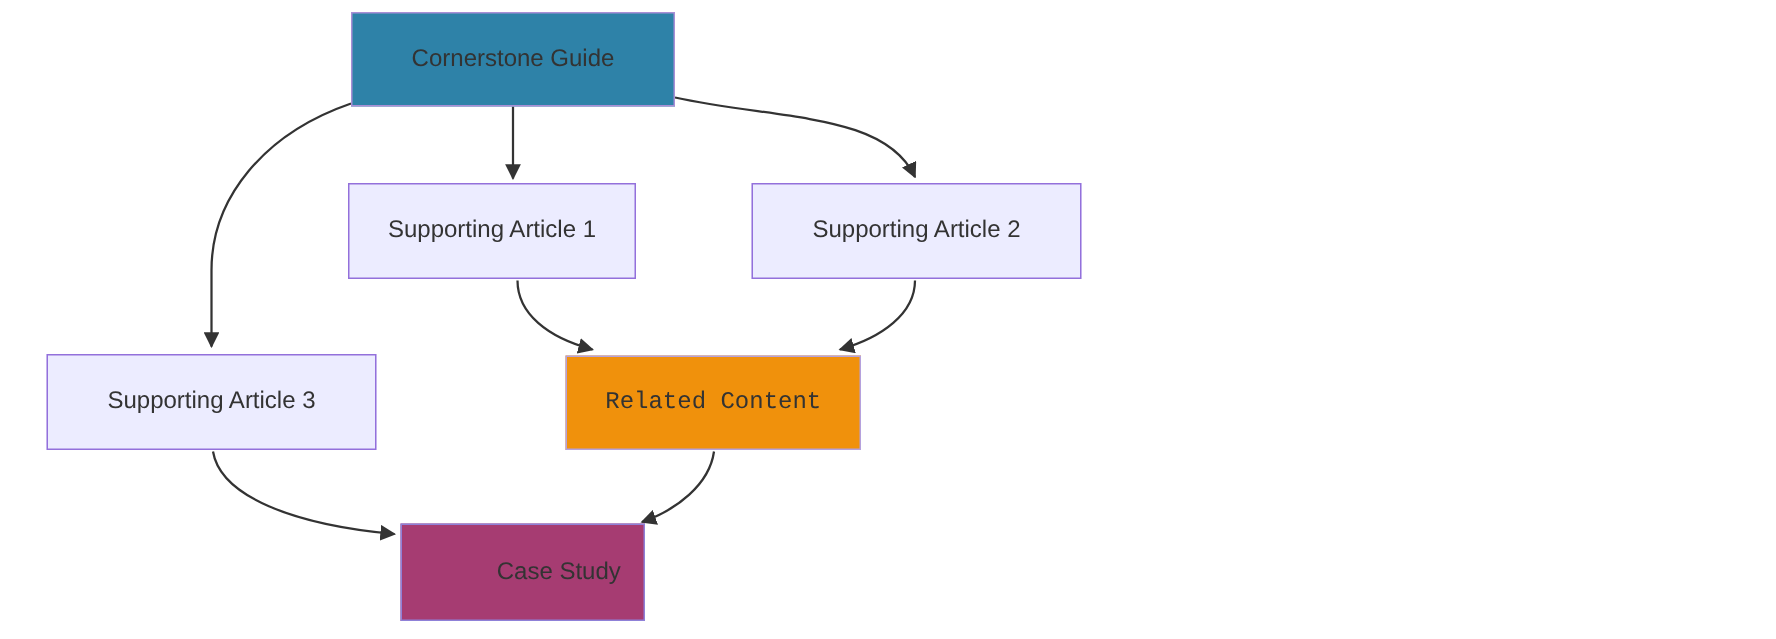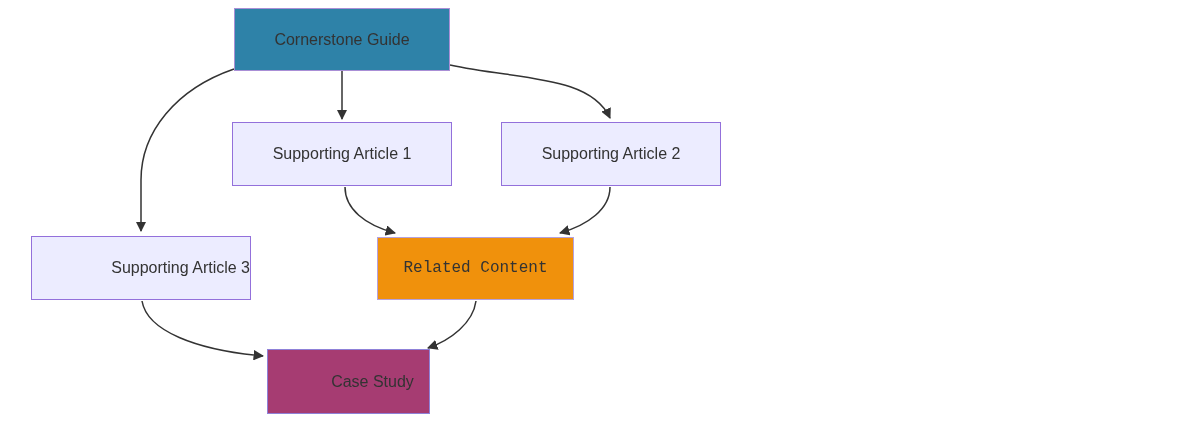--- a/index.html
+++ b/index.html
@@ -33,21 +33,21 @@
     border: 1px solid;
     display: flex;
     align-items: center;
     justify-content: center;
     font-size: 16px;
     text-align: center;
     line-height: 1.2;
   }
   
   #node-cornerstone { left: 210px; top: 8px;   width: 216px; height: 63px; }
-  #node-sa1        { left: 208px; top: 122px; width: 220px; height: 64px; }
+  #node-sa1        { left: 208px; top: 122px; width: 192px; height: 64px; }
   #node-sa2        { left: 477px; top: 122px; width: 220px; height: 64px; text-align: right; }
   #node-sa3        { left: 7px;   top: 236px; width: 220px; height: 64px; }
   #node-related    { left: 353px; top: 237px; width: 197px; height: 63px; }
   #node-case       { left: 243px; top: 349px; width: 163px; height: 65px; padding-left: 48px; }
 </style>
 </head>
 <body style="background: rgb(255, 255, 255);">
 
 <div id="diagram">
 
@@ -71,21 +71,21 @@
   </div>
 
   <div class="node" id="node-sa1" style="background: rgb(236, 236, 255); border-color: rgb(147, 112, 219); color: rgb(51, 51, 51);">
     <span>Supporting Article 1</span>
   </div>
 
   <div class="node" id="node-sa2" style="background: rgb(236, 236, 255); border-color: rgb(147, 112, 219); color: rgb(51, 51, 51);">
     <span>Supporting Article 2</span>
   </div>
 
-  <div class="node" id="node-sa3" style="background: rgb(236, 236, 255); border-color: rgb(147, 112, 219); color: rgb(51, 51, 51); justify-content: flex-end;">
+  <div class="node" id="node-sa3" style="background: rgb(236, 236, 255); border-color: rgb(147, 112, 219); color: rgb(51, 51, 51);">
     <span>Supporting Article 3</span>
   </div>
 
   <div class="node" id="node-related" style="background: rgb(240, 145, 12); border-color: rgb(181, 161, 221); color: rgb(51, 51, 51); font-family: Liberation Mono, monospace;">
     <span>Related Content</span>
   </div>
 
   <div class="node" id="node-case" style="background: rgb(166, 60, 114); border-color: rgb(143, 129, 216); color: rgb(51, 51, 51);">
     <span>Case Study</span>
   </div>

